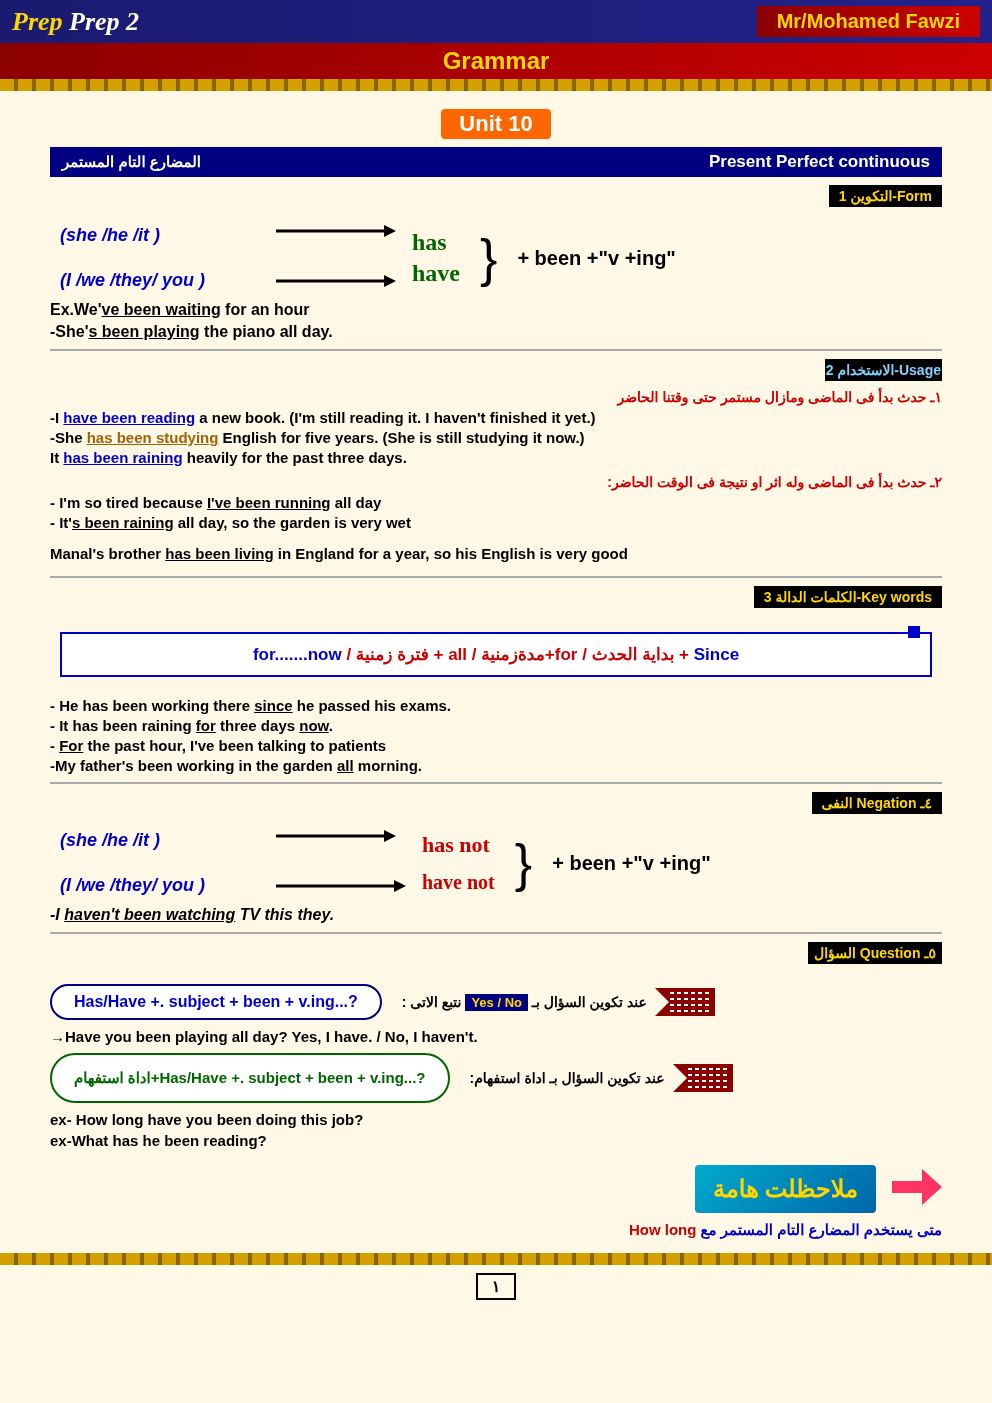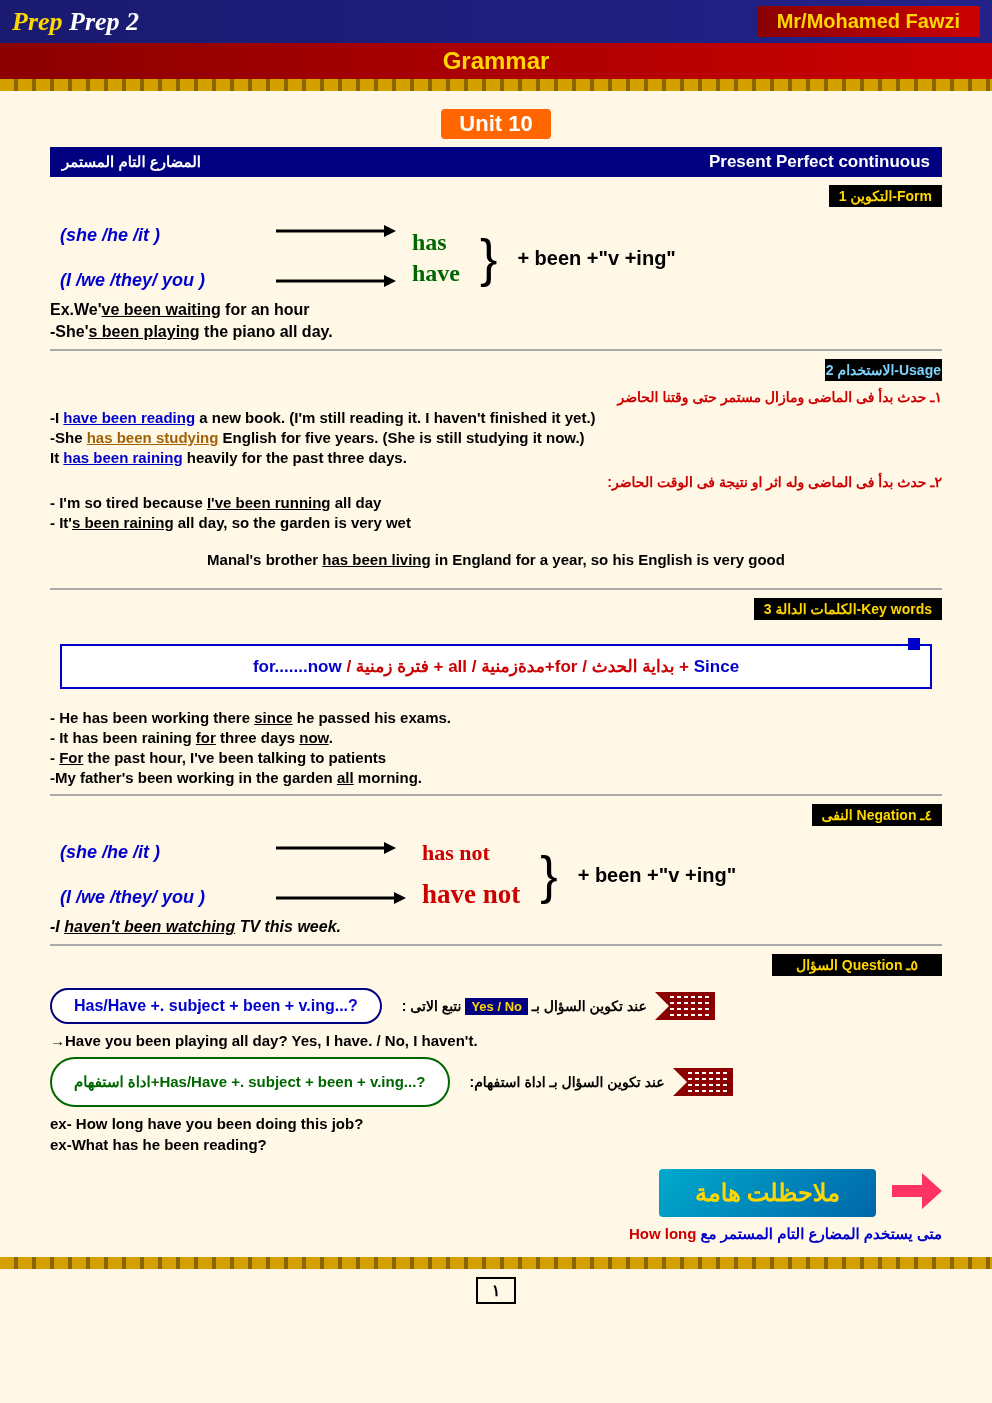--- a/index.html
+++ b/index.html
@@ -111,21 +111,21 @@
   </div>
 
   <div style="color:#cc0000; font-size:14px; font-weight:bold; text-align:right; direction:rtl; margin:8px 0 4px 0;">٢ـ حدث بدأ فى الماضى وله اثر او نتيجة فى الوقت الحاضر:</div>
 
   <div style="font-size:15px; font-weight:bold; color:#000; margin:3px 0;">
     - I'm so tired because <span style="text-decoration:underline;">I've been running</span> all day
   </div>
   <div style="font-size:15px; font-weight:bold; color:#000; margin:3px 0;">
     - It'<span style="text-decoration:underline;">s been raining</span> all day, so the garden is very wet
   </div>
-  <div style="font-size:15px; font-weight:bold; color:#000; margin:20px 0;text-align:center;">
+  <div style="font-size:15px; font-weight:bold; color:#000; margin:14px 0;">
     Manal's brother <span style="text-decoration:underline;">has been living</span> in England for a year, so his English is very good
   </div>
 
   <hr class="divider">
 
   <div class="clearfix">
     <div style="background:#000; color:#ffd700; font-size:14px; font-weight:bold; padding:3px 10px; display:inline-block; float:right; margin-bottom:4px;">
       <span>الكلمات الدالة</span> <span>3-Key words</span>
     </div>
   </div>
@@ -172,34 +172,34 @@
       </div>
       <div>
         <svg width="130" height="16" viewBox="0 0 130 16">
           <line x1="0" y1="8" x2="118" y2="8" stroke="#000" stroke-width="3"></line>
           <polygon points="118,2 130,8 118,14" fill="#000"></polygon>
         </svg>
       </div>
     </div>
     <div style="display:flex; flex-direction:column; align-items:flex-start; gap:13px;">
       <div style="color:#cc0000; font-size:22px; font-weight:bold; font-family:'Times New Roman',serif;">has  not</div>
-      <div style="color:#cc0000; font-size:27px; font-weight:bold; font-family:'Times New Roman',serif;">have not</div>
+      <div style="color:#cc0000; font-size:20px; font-weight:bold; font-family:'Times New Roman',serif;">have not</div>
     </div>
     <div style="font-size:52px; color:#000; line-height:1; margin:0 4px;">}</div>
     <div style="font-size:20px; font-weight:bold; color:#000;">+ been +"v +ing"</div>
   </div>
 
   <div style="font-size:16px; font-weight:bold; font-style:italic; color:#000; margin:8px 0;">
-    -I <span style="text-decoration:underline; font-style:italic;">haven't been watching</span> <em>TV this week.</em>
-  </div>
-
-  <hr class="divider">
-
-  <div class="clearfix">
-    <div style="background:#000; color:#ffd700; font-size:14px; font-weight:bold; padding:3px 24px; display:inline-block; float:right; margin-bottom:4px;">
+    -I <span style="text-decoration:underline; font-style:italic;">haven't been watching</span> <em>TV this they.</em>
+  </div>
+
+  <hr class="divider">
+
+  <div class="clearfix">
+    <div style="background:#000; color:#ffd700; font-size:14px; font-weight:bold; padding:3px 6px; display:inline-block; float:right; margin-bottom:12px;">
       <span>السؤال</span> <span>Question</span> <span>٥</span>ـ
     </div>
   </div>
   <div style="clear:both;"></div>
 
   <div style="display:flex; align-items:center; gap:20px; margin:8px 0; flex-wrap:wrap;">
     <div style="border:2px solid #000080; border-radius:30px; padding:7px 22px; display:inline-block; font-size:16px; font-weight:bold; color:#0000cc; background:#fff;">Has/Have +. subject + been + v.ing...?</div>
     <div style="display:flex; align-items:center; gap:8px; flex-direction:row-reverse;">
       <div style="width:60px; height:28px; position:relative; overflow:hidden; display:inline-block;">
         <svg width="60" height="28" viewBox="0 0 60 28">
@@ -231,21 +231,21 @@
         </svg>
       </div>
       <span style="font-size:14px; font-weight:bold; direction:rtl; color:#000;">عند تكوين السؤال بـ اداة استفهام:</span>
     </div>
   </div>
 
   <div style="font-size:15px; font-weight:bold; color:#000; margin:4px 0;">ex- How long have you been doing this job?</div>
   <div style="font-size:15px; font-weight:bold; color:#000; margin:4px 0;">ex-What has he been reading?</div>
 
   <div style="display:flex; align-items:center; justify-content:flex-end; gap:16px; margin:16px 0 8px 0;">
-    <div style="background:linear-gradient(135deg, #00aacc, #0066aa); padding:10px 36px; border-radius:4px; display:inline-block;">
+    <div style="background:linear-gradient(135deg, #00aacc, #0066aa); padding:10px 18px; border-radius:4px; display:inline-block;">
       <span style="font-size:24px; font-weight:bold; color:#ffd700; font-family:'Times New Roman',serif;">ملاحظلت هامة</span>
     </div>
     <div style="display:inline-block;">
       <svg width="50" height="40" viewBox="0 0 50 40">
         <polygon points="50,20 30,2 30,14 0,14 0,26 30,26 30,38" fill="#ff3366"></polygon>
       </svg>
     </div>
   </div>
 
   <div style="font-size:15px; font-weight:bold; color:#0000cc; direction:rtl; text-align:right; margin:4px 0;">

